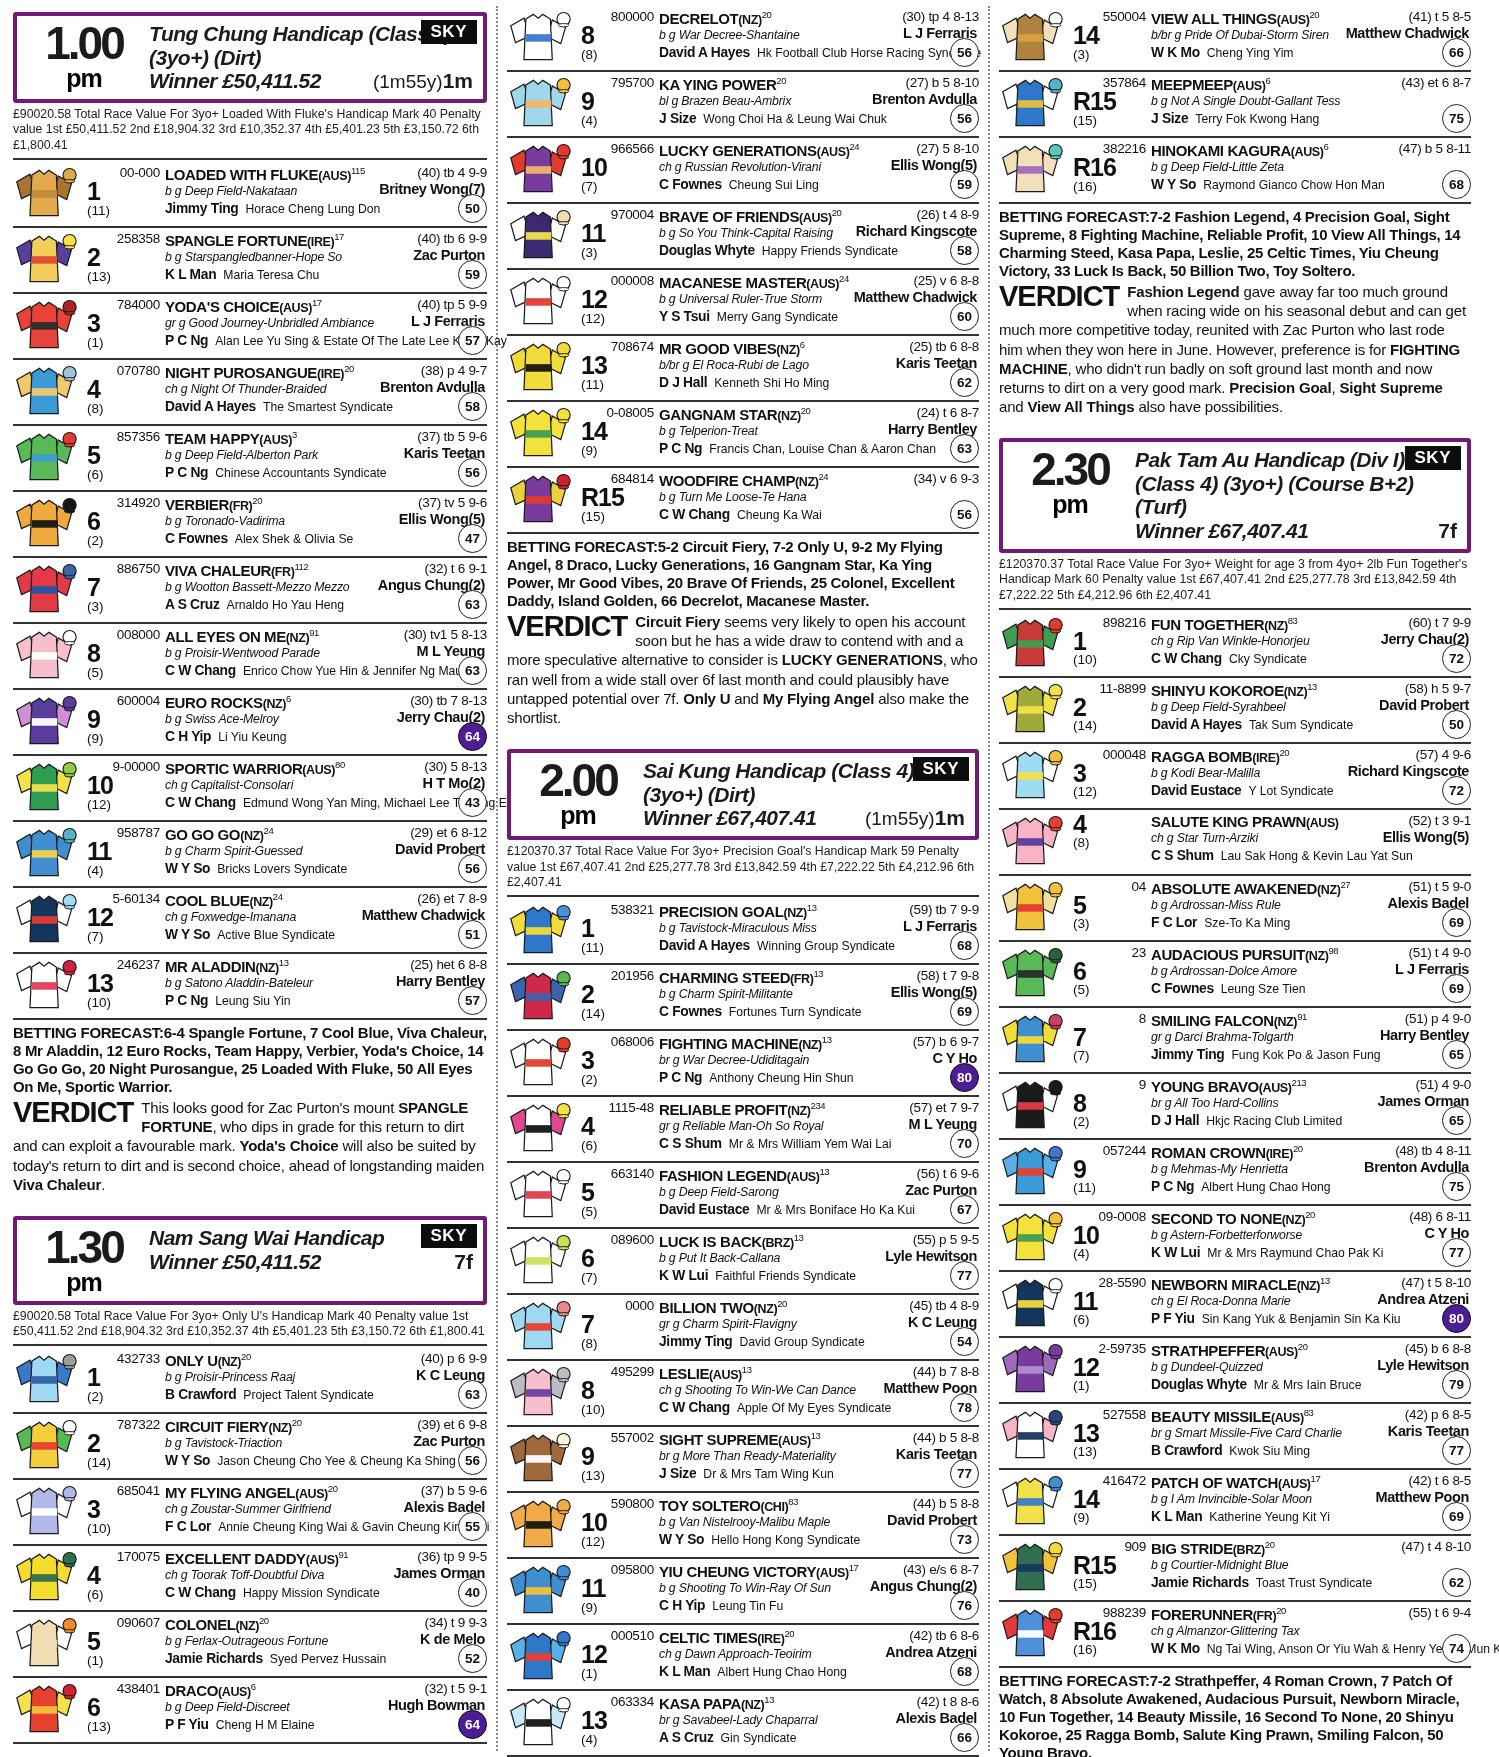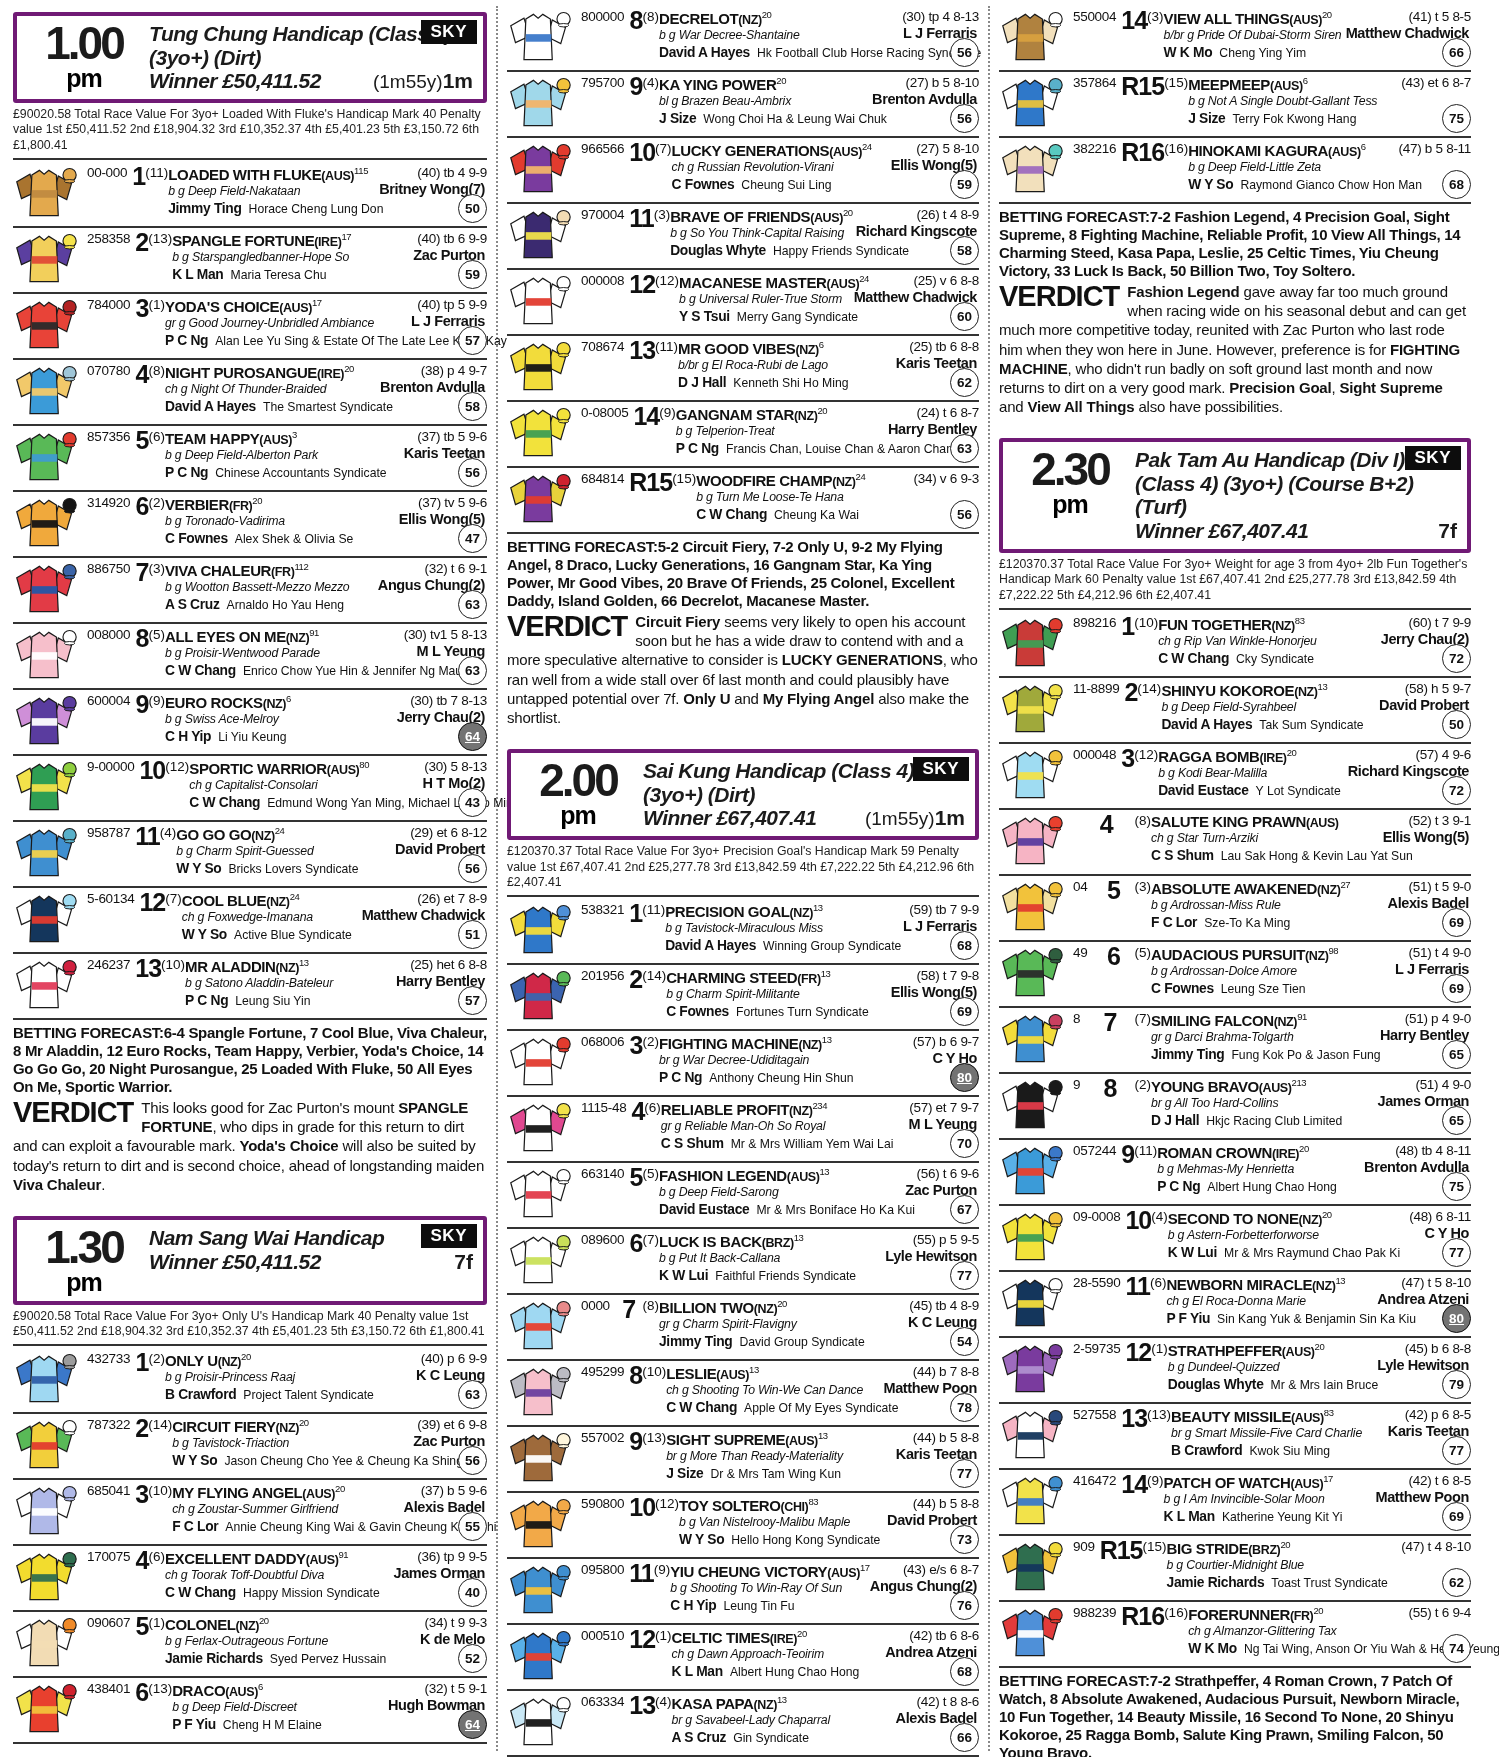--- a/index.html
+++ b/index.html
@@ -16,36 +16,36 @@
   .race-title{font-size:21px;font-weight:bold;font-style:italic;letter-spacing:-0.5px;line-height:1.12;color:#1b1b1b;}
   .race-prizerow{display:flex;justify-content:space-between;align-items:flex-end;}
   .race-prize{font-size:21px;font-weight:bold;font-style:italic;letter-spacing:-0.5px;color:#1b1b1b;}
   .race-dist{font-size:19px;color:#1b1b1b;white-space:nowrap;}
   .race-dist b{font-size:21px;}
   .sky-badge{position:absolute;top:4px;right:6px;background:#0d0d0d;color:#fff;font-weight:bold;font-size:17px;padding:2px 10px;letter-spacing:0.5px;}
   .conditions{font-size:12.3px;line-height:1.25;margin:3px 0 2px 0;color:#222;border-bottom:2px solid #333;padding-bottom:5px;}
   
   .horse{display:flex;border-bottom:2px solid #333;min-height:55px;padding:3px 0 2px 0;position:relative;}
   .silkcell{flex:0 0 74px;padding-top:1px;}
-  .numcell{flex:0 0 78px;display:flex;flex-direction:row;justify-content:space-between;}
+  .numcell{flex:0 0 78px;display:flex;flex-direction:column;justify-content:flex-start;}
   .form{font-size:13.5px;text-align:right;padding-right:5px;letter-spacing:-0.3px;white-space:nowrap;}
   .bignum{font-size:25px;font-weight:bold;line-height:0.9;letter-spacing:-1px;}
   .draw{font-size:13.5px;}
   .infocell{flex:1;min-width:0;padding-right:4px;}
   .hname{font-size:15px;font-weight:bold;letter-spacing:-0.4px;white-space:nowrap;}
   .hname .country{font-size:12.5px;}
   .hname sup{font-size:9.5px;font-weight:normal;}
   .breeding{font-size:12.3px;font-style:italic;letter-spacing:-0.2px;margin-top:1px;white-space:nowrap;}
   .connections{font-size:12.2px;margin-top:3px;white-space:nowrap;}
   .connections .trainer{font-size:13.8px;font-weight:bold;letter-spacing:-0.3px;margin-right:7px;}
   .rightcell{flex:0 0 150px;text-align:right;position:relative;}
   .weightline{font-size:13.5px;letter-spacing:-0.3px;white-space:nowrap;}
   .jockey{font-size:14.5px;font-weight:bold;letter-spacing:-0.4px;margin-top:1px;padding-right:2px;white-space:nowrap;}
   .rating-badge{position:absolute;right:0;bottom:1px;width:27px;height:27px;border:1.6px solid #222;border-radius:50%;display:flex;align-items:center;justify-content:center;font-size:13.5px;font-weight:bold;background:#fff;margin-top:15px;}
-  .rating-badge.filled{background:#737373;color:#fff;border-color:#0d0d0d;text-decoration:underline;}
+  .rating-badge.filled{background:#4c1d95;color:#fff;border-color:#0d0d0d;}
   
   .forecast{font-size:15px;font-weight:bold;letter-spacing:-0.3px;line-height:1.2;margin:4px 0 2px 0;}
   .verdict{margin:2px 0 8px 0;font-size:15px;line-height:1.28;letter-spacing:-0.2px;}
   .verdict .vlabel{float:left;font-size:29px;font-weight:900;letter-spacing:-1px;margin-right:8px;line-height:1.0;}
   .verdict b{letter-spacing:-0.2px;}
   .racegap{height:8px;}
 </style>
 </head>
 <body>
 
@@ -1326,21 +1326,21 @@
       <div class="horse">
         <div class="silkcell"><svg width="66" height="54" viewBox="0 0 70 56">
             <polygon points="4,16 18,8 24,27 9,34" fill="#59b957" stroke="#1a1a1a" stroke-width="1.3"></polygon>
             <polygon points="62,18 48,10 43,28 57,35" fill="#59b957" stroke="#1a1a1a" stroke-width="1.3"></polygon>
             <path d="M20,9 L28,4 L33,8 L38,4 L46,9 L48,52 L18,52 Z" fill="#59b957" stroke="#1a1a1a" stroke-width="1.3"></path>
             <rect x="20" y="25" width="27" height="8" fill="#2a2a2a" opacity="0.95"></rect>
             <circle cx="60" cy="9" r="7" fill="#2f5e3f" stroke="#1a1a1a" stroke-width="1.2"></circle>
             <ellipse cx="60" cy="15.5" rx="5.5" ry="1.8" fill="#2f5e3f" stroke="#1a1a1a" stroke-width="1"></ellipse>
           </svg></div>
         <div class="numcell">
-          <div class="form">49</div>
+          <div class="form">23</div>
           <div class="bignum">6</div>
           <div class="draw">(5)</div>
         </div>
         <div class="infocell">
           <div class="hname"><span>AUDACIOUS PURSUIT</span><span class="country">(NZ)</span><sup>98</sup></div>
           <div class="breeding">b g Ardrossan-Dolce Amore</div>
           <div class="connections"><span class="trainer">C Fownes</span><span class="owner">Leung Sze Tien</span></div>
         </div>
         <div class="rightcell">
           <div class="weightline">(51) t 4 9-0</div>

